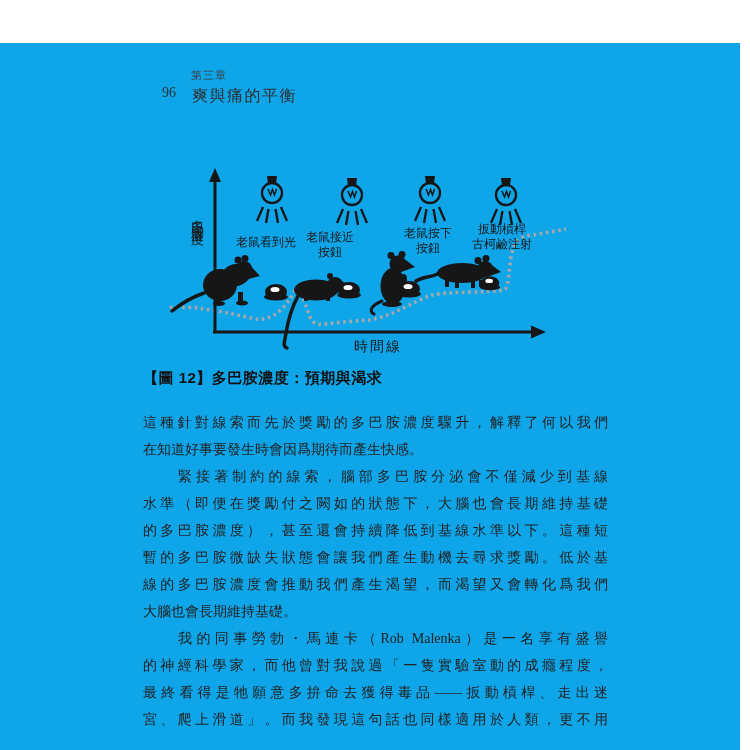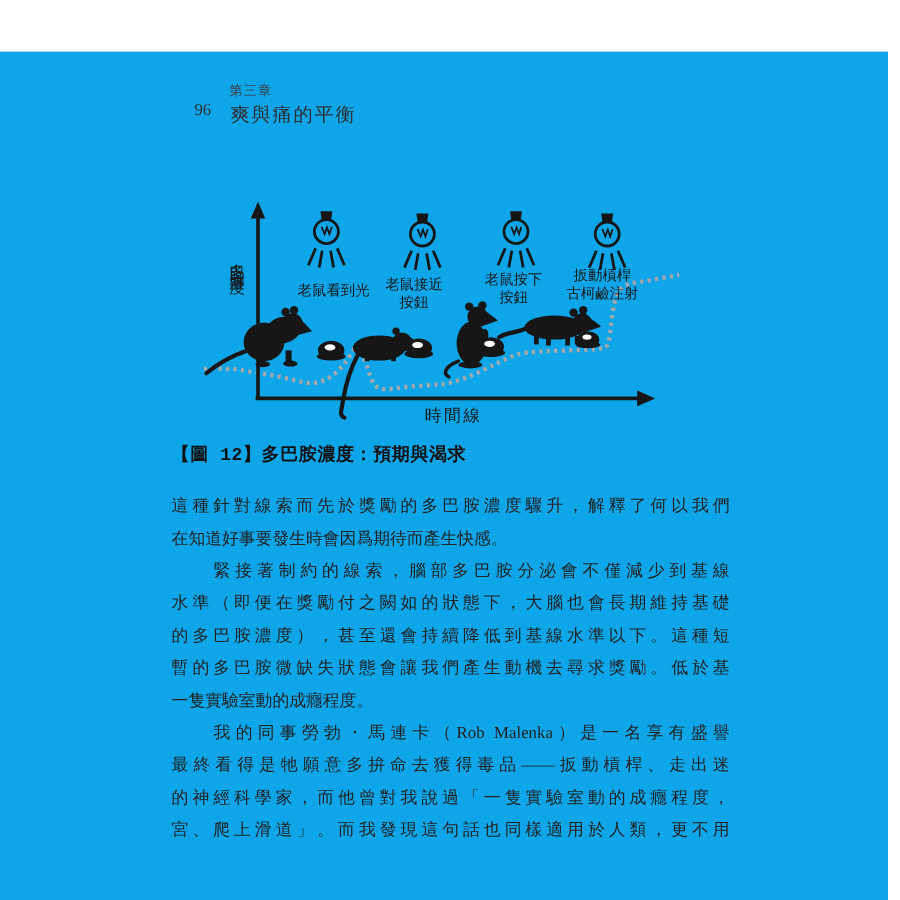--- a/index.html
+++ b/index.html
@@ -32,21 +32,21 @@
   }
   .x-label {
     position:absolute; left:220px; top:175px; transform:translateX(-50%);
     font-size:14px; letter-spacing:2px; color:#161616;
     font-family:Liberation Serif, serif;
   }
 
   
   .caption {
     position:absolute; left:143px; top:326px;
-    font-family:Liberation Mono, monospace;
+    font-family:Liberation Sans, sans-serif;
     font-weight:bold; font-size:15px; color:#111; letter-spacing:0.5px;
   }
 
   
   .bodytext { position:absolute; left:143px; top:366px; width:465px; }
   .line {
     width:465px; height:27px; font-size:14px; line-height:27px;
     text-align:justify; text-align-last:justify; color:#222;
   }
   .line.last   { text-align-last:left; }
@@ -146,40 +146,41 @@
         <rect x="287" y="117" width="4" height="7"></rect>
         <rect x="297" y="118" width="4" height="7"></rect>
         <rect x="313" y="118" width="4" height="7"></rect>
         <rect x="321" y="117" width="4" height="7"></rect>
       </g>
       <use href="#button" transform="translate(332,120) scale(0.85)"></use>
     </svg>
 
     <div class="y-label">多巴胺濃度</div>
     <div class="x-label">時間線</div>
-    <div class="fig-label" style="left:120px; top:72px;">老鼠看到光</div>
-    <div class="fig-label" style="left:187px; top:67px;">老鼠接近
+    <div class="fig-label" style="left:108px; top:72px;">老鼠看到光</div>
+    <div class="fig-label" style="left:172px; top:67px;">老鼠接近
 按鈕</div>
     <div class="fig-label" style="left:270px; top:63px;">老鼠按下
 按鈕</div>
     <div class="fig-label" style="left:344px; top:59px;">扳動槓桿
 古柯鹼注射</div>
   </div>
 
   <div class="caption">【圖 12】多巴胺濃度：預期與渴求</div>
 
   <div class="bodytext">
     <div class="line">這種針對線索而先於獎勵的多巴胺濃度驟升，解釋了何以我們</div>
     <div class="line last">在知道好事要發生時會因爲期待而產生快感。</div>
 
     <div class="line indent">緊接著制約的線索，腦部多巴胺分泌會不僅減少到基線</div>
     <div class="line">水準（即便在獎勵付之闕如的狀態下，大腦也會長期維持基礎</div>
     <div class="line">的多巴胺濃度），甚至還會持續降低到基線水準以下。這種短</div>
     <div class="line">暫的多巴胺微缺失狀態會讓我們產生動機去尋求獎勵。低於基</div>
-    <div class="line last">一隻實驗室動的成癮程度。</div>
+    <div class="line">線的多巴胺濃度會推動我們產生渴望，而渴望又會轉化爲我們</div>
+    <div class="line last">大腦也會長期維持基礎。</div>
 
     <div class="line indent">我的同事勞勃・馬連卡（Rob Malenka）是一名享有盛譽</div>
+    <div class="line">的神經科學家，而他曾對我說過「一隻實驗室動的成癮程度，</div>
     <div class="line">最終看得是牠願意多拚命去獲得毒品——扳動槓桿、走出迷</div>
-    <div class="line">的神經科學家，而他曾對我說過「一隻實驗室動的成癮程度，</div>
     <div class="line">宮、爬上滑道」。而我發現這句話也同樣適用於人類，更不用</div>
   </div>
 
 </div>
 
 </body></html>

